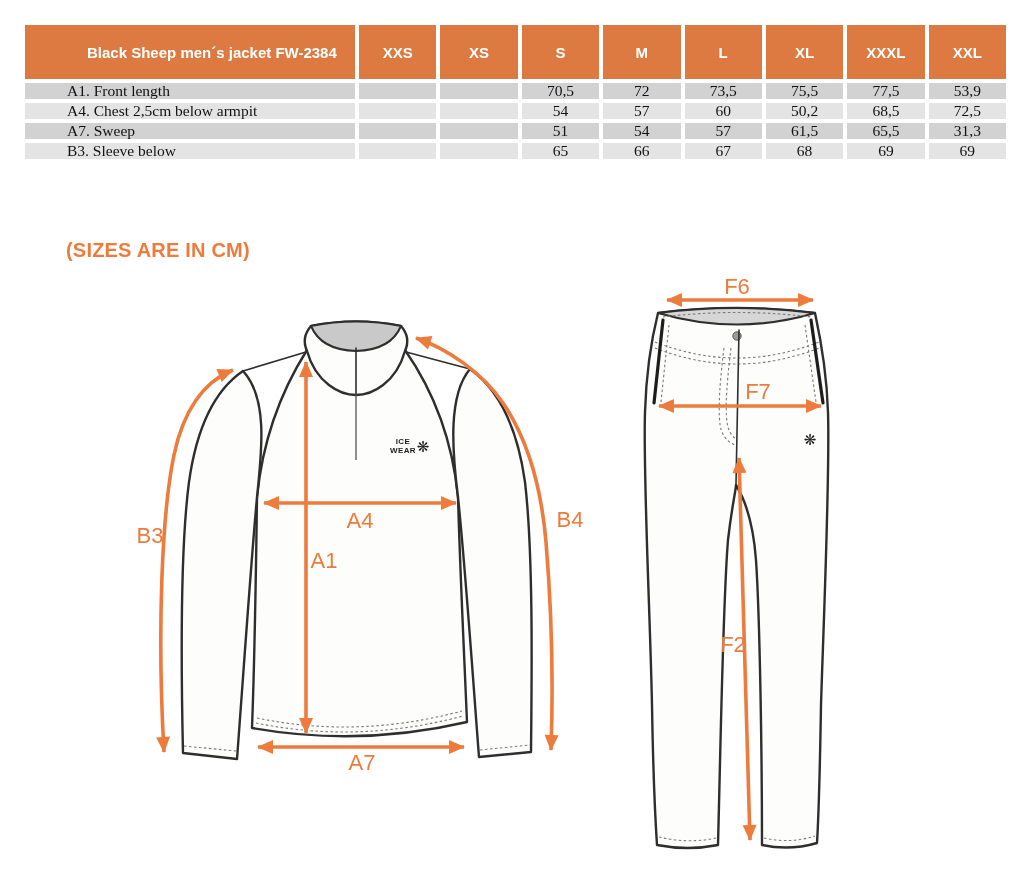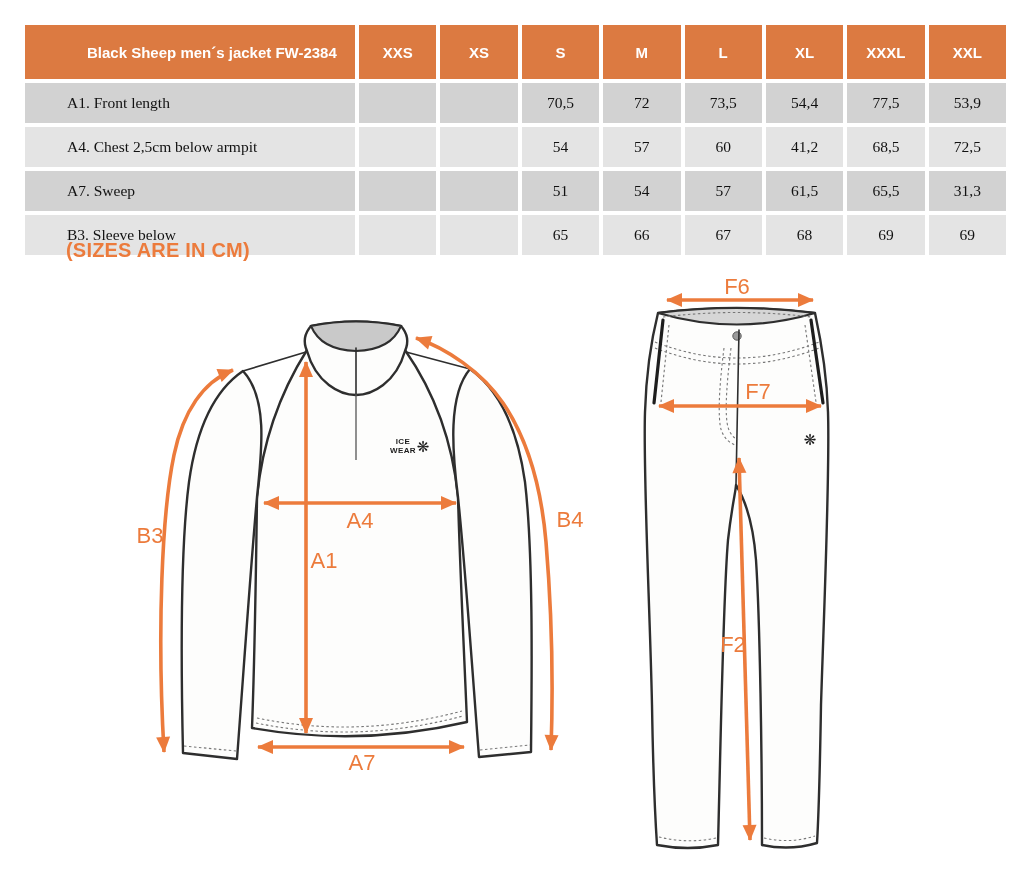--- a/index.html
+++ b/index.html
@@ -12,21 +12,21 @@
     display:grid;grid-template-columns:330px repeat(8,1fr);
     gap:4px;background:#ffffff;
   }
   .hcell{
     height:54px;background:var(--color-header_orange,#dc7a41);
     color:#ffffff;font-weight:bold;font-size:15px;
     display:flex;align-items:center;justify-content:center;
   }
   .hcell.product{justify-content:flex-start;padding-left:62px;}
   .cell{
-    height:40px;font-family:"Liberation Serif",serif;font-size:15.5px;color:#111;
+    height:16px;font-family:"Liberation Serif",serif;font-size:15.5px;color:#111;
     display:flex;align-items:center;justify-content:center;
   }
   .cell.lbl{justify-content:flex-start;padding-left:42px;}
   .shade-d{background:var(--color-row_dark,#d2d2d2);}
   .shade-l{background:var(--color-row_light,#e4e4e4);}
 
   
   .cm-note{
     position:absolute;left:66px;top:239px;
     font-size:20px;font-weight:bold;letter-spacing:.2px;
@@ -59,31 +59,31 @@
   <div class="hcell">XL</div>
   <div class="hcell">XXXL</div>
   <div class="hcell">XXL</div>
 
   <div class="cell lbl shade-d">A1. Front length</div>
   <div class="cell shade-d"></div>
   <div class="cell shade-d"></div>
   <div class="cell shade-d">70,5</div>
   <div class="cell shade-d">72</div>
   <div class="cell shade-d">73,5</div>
-  <div class="cell shade-d">54,4</div>
+  <div class="cell shade-d">75,5</div>
   <div class="cell shade-d">77,5</div>
   <div class="cell shade-d">53,9</div>
 
   <div class="cell lbl shade-l">A4. Chest 2,5cm below armpit</div>
   <div class="cell shade-l"></div>
   <div class="cell shade-l"></div>
   <div class="cell shade-l">54</div>
   <div class="cell shade-l">57</div>
   <div class="cell shade-l">60</div>
-  <div class="cell shade-l">41,2</div>
+  <div class="cell shade-l">50,2</div>
   <div class="cell shade-l">68,5</div>
   <div class="cell shade-l">72,5</div>
 
   <div class="cell lbl shade-d">A7. Sweep</div>
   <div class="cell shade-d"></div>
   <div class="cell shade-d"></div>
   <div class="cell shade-d">51</div>
   <div class="cell shade-d">54</div>
   <div class="cell shade-d">57</div>
   <div class="cell shade-d">61,5</div>

